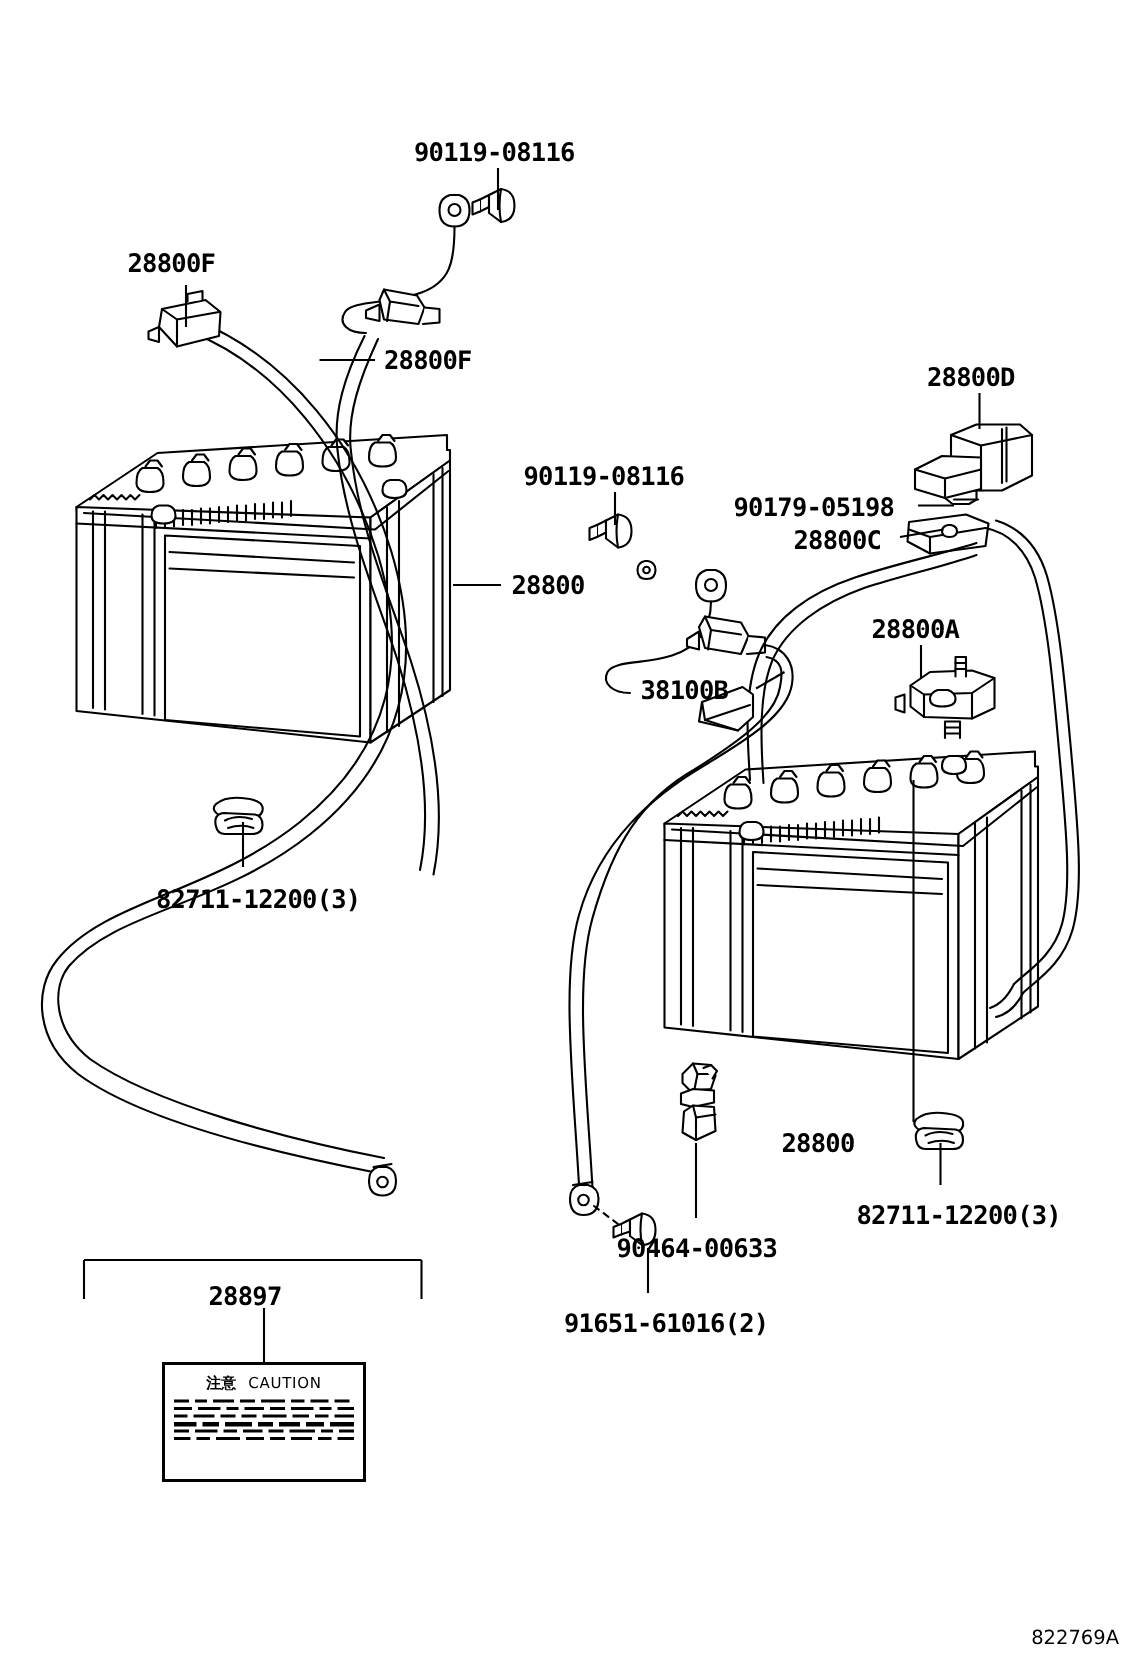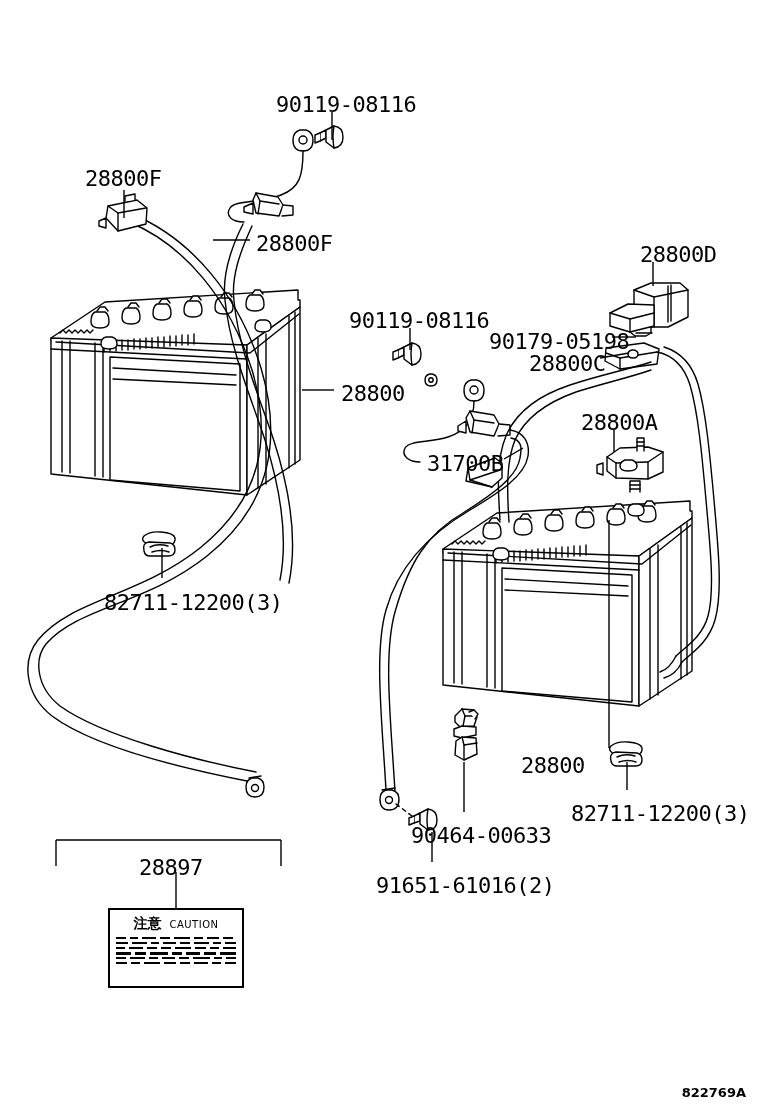--- a/index.html
+++ b/index.html
@@ -18,34 +18,34 @@
   }
   #artwork {
     position: absolute;
     left: 0; top: 0;
     width: 760px;
     height: 1112px;
   }
   .plabel {
     position: absolute;
     font-family: "DejaVu Sans Mono", "Liberation Mono", monospace;
-    font-size: 22px;
-    font-weight: 400;
+    font-size: 17px;
+    font-weight: 700;
     letter-spacing: -0.5px;
     color: #000000;
     white-space: nowrap;
     line-height: 1;
   }
   #diagcode {
     position: absolute;
     right: 14px;
     bottom: 12px;
     font-family: "DejaVu Sans", "Liberation Sans", sans-serif;
     font-size: 13px;
-    font-weight: 700;
+    font-weight: 400;
     color: #000000;
     letter-spacing: 0px;
   }
   .caution-box {
     position: absolute;
     left: 108px;
     top: 908px;
     width: 136px;
     height: 80px;
     border: 2px solid #000;
@@ -55,21 +55,21 @@
   .caution-head {
     display: flex;
     justify-content: center;
     align-items: baseline;
     gap: 8px;
     margin-top: 5px;
     font-family: "DejaVu Sans", "Liberation Sans", sans-serif;
     font-size: 9px;
     color: #000;
   }
-  .caution-jp { font-size: 14px; font-weight: 700; }
+  .caution-jp { font-size: 10px; font-weight: 700; }
   .caution-en { font-size: 10px; letter-spacing: 0.5px; }
   .caution-lines {
     margin: 4px 6px 0 6px;
   }
   .cl-row {
     display: flex;
     gap: 4px;
     margin-bottom: 3px;
     height: 2px;
   }
@@ -358,27 +358,27 @@
     <g stroke="#000" stroke-width="1.4" fill="none">
       <path d="M56 840 L56 866"></path>
       <path d="M56 840 L281 840"></path>
       <path d="M281 840 L281 866"></path>
     </g>
   </svg>
 
   <div class="plabel" style="left:276px; top:94px;">90119-08116</div>
   <div class="plabel" style="left:85px;  top:168px;">28800F</div>
   <div class="plabel" style="left:256px; top:233px;">28800F</div>
-  <div class="plabel" style="left:640px; top:244px;">28800D</div>
+  <div class="plabel" style="left:618px; top:244px;">28800D</div>
   <div class="plabel" style="left:349px; top:310px;">90119-08116</div>
   <div class="plabel" style="left:489px; top:331px;">90179-05198</div>
   <div class="plabel" style="left:529px; top:353px;text-align:center;">28800C</div>
   <div class="plabel" style="left:341px; top:383px;">28800</div>
   <div class="plabel" style="left:581px; top:412px;">28800A</div>
-  <div class="plabel" style="left:427px; top:453px;">31700B</div>
+  <div class="plabel" style="left:427px; top:453px;">38100B</div>
   <div class="plabel" style="left:104px; top:592px;">82711-12200(3)</div>
   <div class="plabel" style="left:521px; top:755px;">28800</div>
   <div class="plabel" style="left:571px; top:803px;">82711-12200(3)</div>
   <div class="plabel" style="left:411px; top:825px;">90464-00633</div>
   <div class="plabel" style="left:376px; top:875px;">91651-61016(2)</div>
   <div class="plabel" style="left:139px; top:857px;">28897</div>
 
   <div class="caution-box">
     <div class="caution-head">
       <span class="caution-jp">注意</span>

